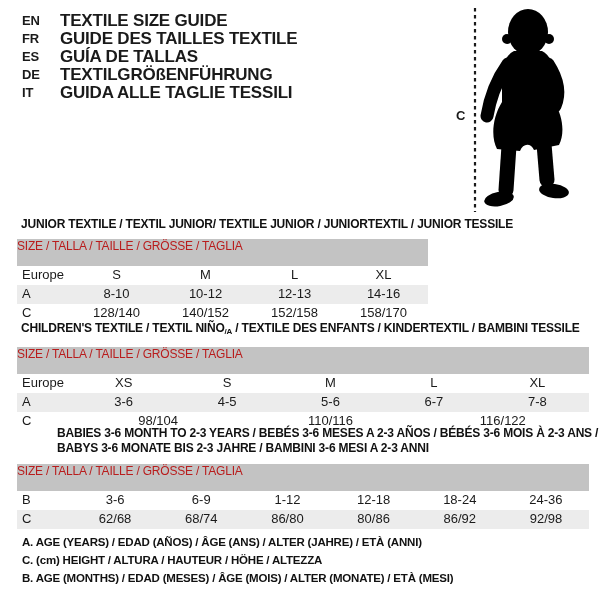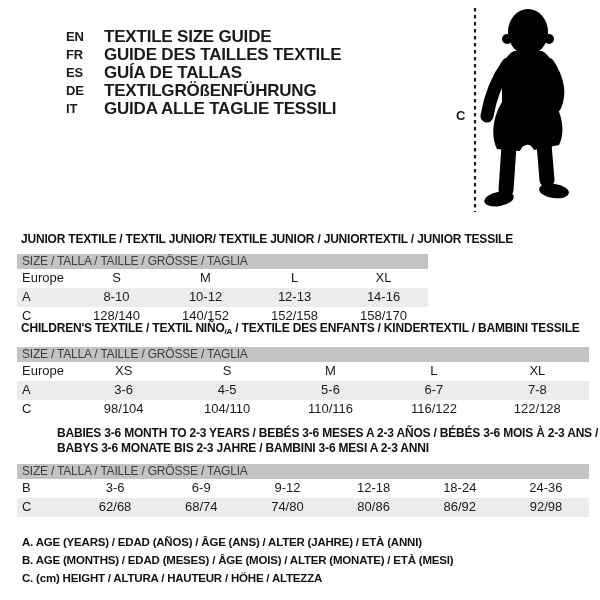--- a/index.html
+++ b/index.html
@@ -1,39 +1,39 @@
 <!DOCTYPE html>
 <html><head>
 <meta charset="utf-8">
 <style>
   html,body{margin:0;padding:0;background:#fff;}
   .canvas{
     position:relative;width:600px;height:600px;background:#ffffff;
     font-family:"Liberation Sans", sans-serif;color:#1a1a1a;overflow:hidden;
   }
   
-  .lang-block{position:absolute;left:22px;top:28px;margin-left:44px;}
+  .lang-block{position:absolute;left:22px;top:12px;}
   .lang-row{display:flex;height:18px;line-height:18px;}
   .lang-code{width:38px;font-weight:700;font-size:13px;letter-spacing:-0.2px;}
   .lang-label{font-weight:700;font-size:17px;letter-spacing:-0.2px;white-space:nowrap;}
   
   .figure-wrap{position:absolute;left:440px;top:0;width:160px;height:220px;}
   
   .size-section{position:absolute;left:17px;}
   .section-title{font-weight:700;font-size:12px;line-height:14px;letter-spacing:-0.2px;
     padding-left:4px;margin-bottom:8px;color:#111;white-space:nowrap;}
   .section-title .title-line{display:block;line-height:15px;margin-left:36px;}
   .sub-a{font-size:8px;vertical-align:-2px;font-weight:700;}
-  .size-bar{background:#c3c3c3;color:#404040;font-size:12px;height:15px;line-height:15px;
-    padding-left:5px;letter-spacing:-0.2px;}
+  .size-bar{background:#c3c3c3;color:#b91c1c;font-size:12px;height:27px;line-height:15px;
+    letter-spacing:-0.2px;}
   .trow{display:flex;height:19px;line-height:17px;font-size:13px;}
   .trow.shaded{background:#ececec;}
   .tlabel{width:55px;padding-left:5px;box-sizing:border-box;text-align:left;}
   .tcell{flex:1;text-align:center;}
-  #sec-junior{top:232px;width:411px;}
+  #sec-junior{top:217px;width:411px;}
   #sec-children{top:321px;width:572px;}
   #sec-babies{top:426px;width:572px;}
   
   .footnotes{position:absolute;left:17px;top:533px;}
   .footnote{font-weight:700;font-size:11.5px;line-height:18px;letter-spacing:-0.2px;
     padding-left:5px;white-space:nowrap;color:#111;}
 </style>
 </head>
 <body>
 
@@ -123,52 +123,50 @@
       <span class="tlabel">A</span>
       <span class="tcell">3-6</span>
       <span class="tcell">4-5</span>
       <span class="tcell">5-6</span>
       <span class="tcell">6-7</span>
       <span class="tcell">7-8</span>
     </div>
     <div class="trow">
       <span class="tlabel">C</span>
       <span class="tcell">98/104</span>
-      <span class="tcell">104/110</span>
       <span class="tcell">110/116</span>
       <span class="tcell">116/122</span>
-      <span class="tcell">122/128</span>
     </div>
   </section>
 
   <section class="size-section" id="sec-babies">
     <div class="section-title">
       <span class="title-line">BABIES 3-6 MONTH TO 2-3 YEARS / BEBÉS 3-6 MESES A 2-3 AÑOS / BÉBÉS 3-6 MOIS À 2-3 ANS /</span>
       <span class="title-line">BABYS 3-6 MONATE BIS 2-3 JAHRE / BAMBINI 3-6 MESI A 2-3 ANNI</span>
     </div>
     <div class="size-bar">SIZE / TALLA / TAILLE / GRÖSSE / TAGLIA</div>
     <div class="trow">
       <span class="tlabel">B</span>
       <span class="tcell">3-6</span>
       <span class="tcell">6-9</span>
-      <span class="tcell">9-12</span>
+      <span class="tcell">1-12</span>
       <span class="tcell">12-18</span>
       <span class="tcell">18-24</span>
       <span class="tcell">24-36</span>
     </div>
     <div class="trow shaded">
       <span class="tlabel">C</span>
       <span class="tcell">62/68</span>
       <span class="tcell">68/74</span>
-      <span class="tcell">74/80</span>
+      <span class="tcell">86/80</span>
       <span class="tcell">80/86</span>
       <span class="tcell">86/92</span>
       <span class="tcell">92/98</span>
     </div>
   </section>
 
   <div class="footnotes">
     <div class="footnote">A. AGE (YEARS) / EDAD (AÑOS) / ÂGE (ANS) / ALTER (JAHRE) / ETÀ (ANNI)</div>
+    <div class="footnote">C. (cm) HEIGHT / ALTURA / HAUTEUR / HÖHE / ALTEZZA</div>
     <div class="footnote">B. AGE (MONTHS) / EDAD (MESES) / ÂGE (MOIS) / ALTER (MONATE) / ETÀ (MESI)</div>
-    <div class="footnote">C. (cm) HEIGHT / ALTURA / HAUTEUR / HÖHE / ALTEZZA</div>
   </div>
 
 </div>
 
 </body></html>

